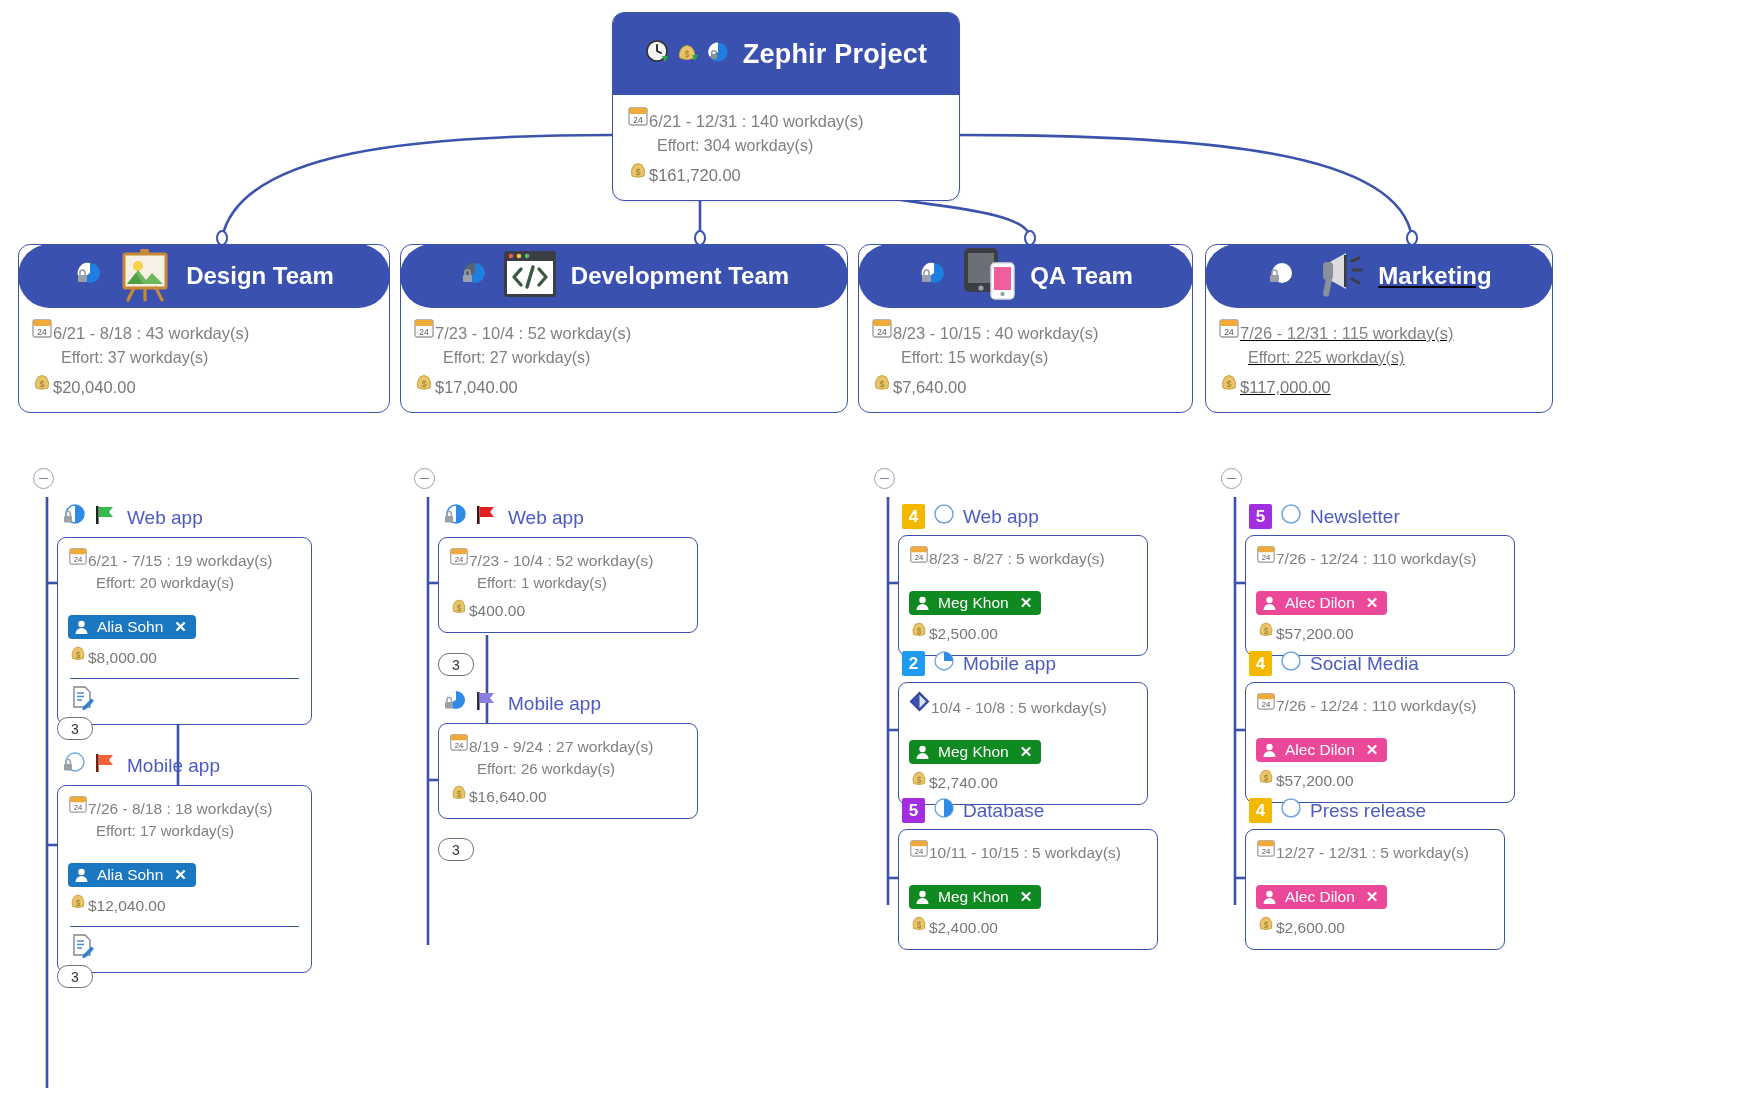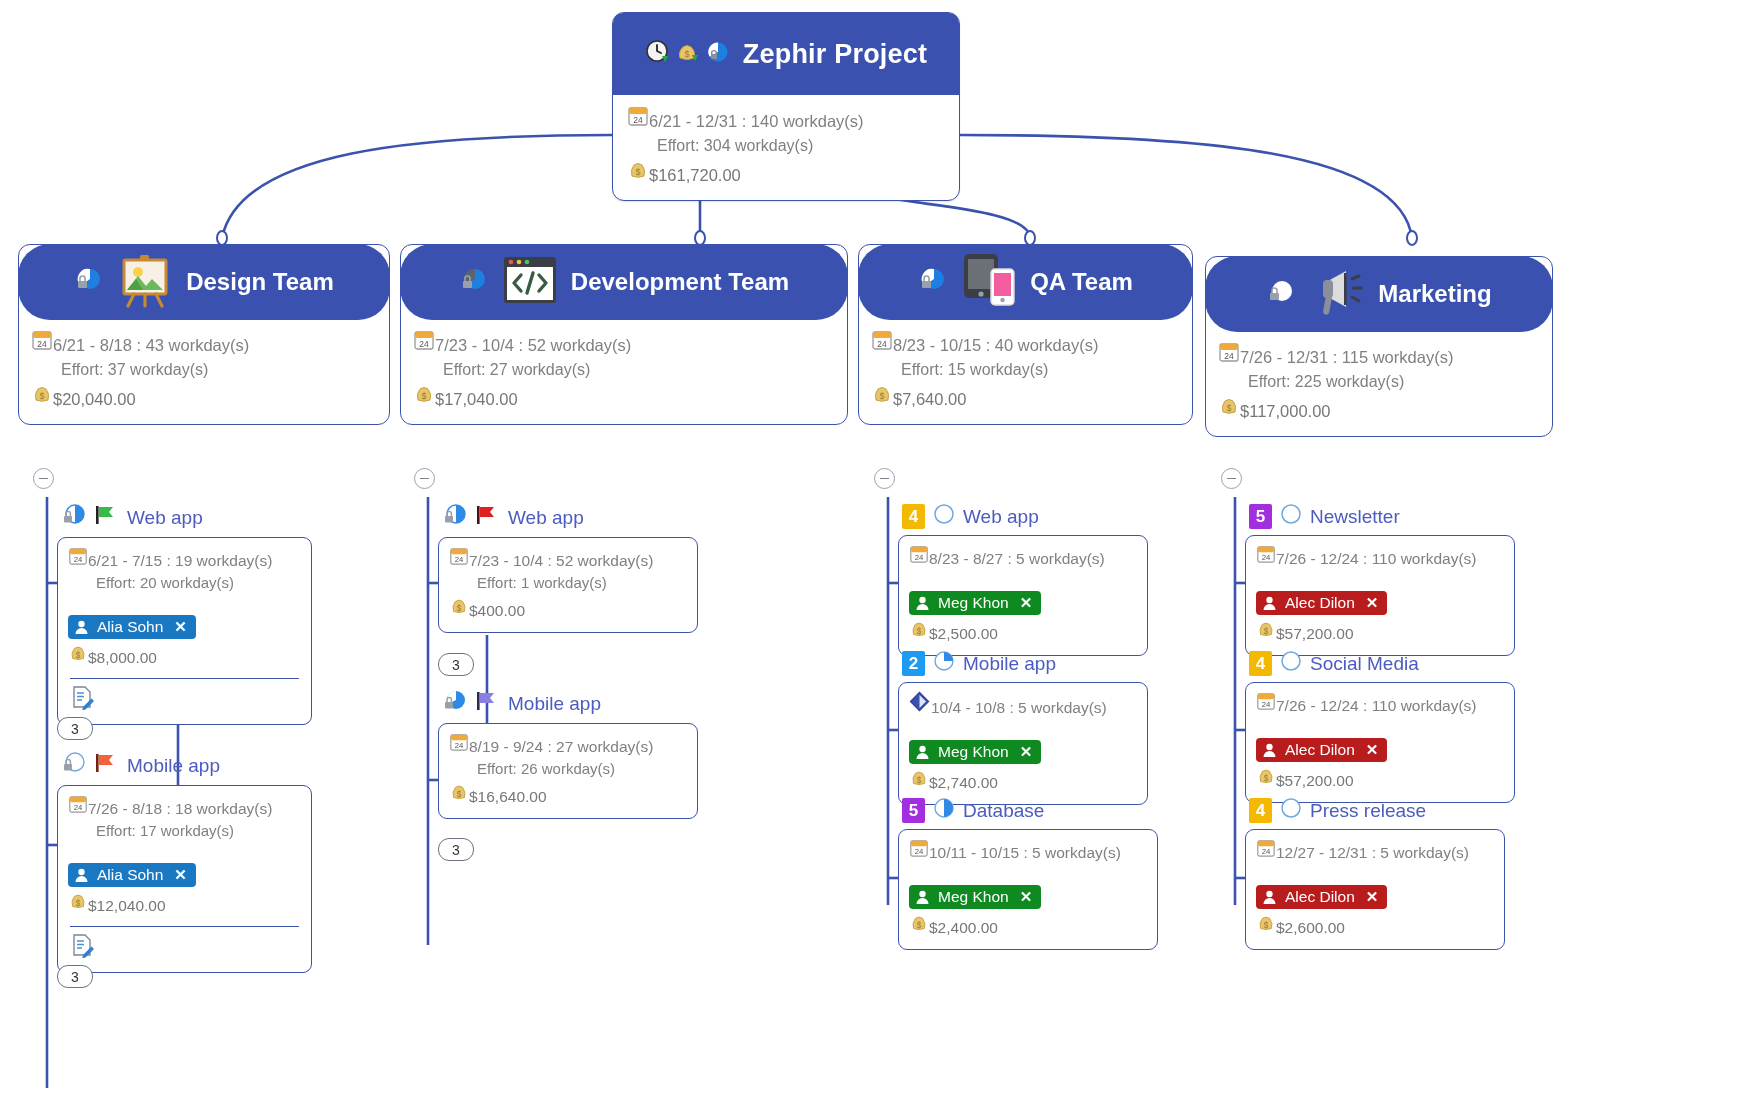--- a/index.html
+++ b/index.html
@@ -27,21 +27,21 @@
   .root-body { padding: 10px 14px 12px 14px; }
 
   
   .team {
     position: absolute;
     border: 1.6px solid #3b53ad; border-radius: 12px;
     background: #ffffff; box-sizing: border-box;
   }
   .team-head {
     background: #3b51b0; border-radius: 32px;
-    height: 76px; margin: -1px; display: flex; align-items: center; justify-content: center; gap: 10px;
+    height: 64px; margin: -1px; display: flex; align-items: center; justify-content: center; gap: 10px;
     padding: 0 18px;
   }
   .team-title { color: #fff; font-size: 24px; font-weight: bold; }
   .team-body { padding: 10px 12px 12px 12px; }
 
   
   .info-row { display: flex; align-items: flex-end; color: #808080; font-size: 16.5px; line-height: 1.45; }
   .info-row.cost { color: #777; margin-top: 2px; }
   .info-text { white-space: nowrap; }
   .effort-line { color: #808080; font-size: 16px; padding-left: 30px; line-height: 1.45; white-space: nowrap; }
@@ -61,21 +61,21 @@
 
   
   .chip {
     display: inline-flex; align-items: center; gap: 7px;
     padding: 3px 9px 3px 5px; border-radius: 4px;
     color: #fff; font-size: 15.5px; margin: 21px 0 2px 0;
   }
   .chip .chip-x { font-weight: bold; font-size: 15px; margin-left: 4px; }
   .chip.blue { background: #1a78c2; }
   .chip.green { background: #0f8a20; }
-  .chip.red { background: #b91c1c; }
+  .chip.red { background: #ec4899; }
   .chip-avatar { width: 17px; height: 17px; display: inline-block; }
 
   
   .pbadge {
     display: inline-flex; align-items: center; justify-content: center;
     width: 23px; height: 25px; color: #fff; font-weight: bold; font-size: 17px;
     border-radius: 2px; font-family: "Liberation Sans", sans-serif;
   }
   .pbadge.p2 { background: #1e9bf0; }
   .pbadge.p4 { background: #f5b800; }
@@ -640,21 +640,21 @@
       <div class="info-row cost">
         <span><svg width="20" height="20" viewBox="0 0 22 22">
               <path d="M7 6 q4 -3 8 0 q4 5 2 11 q-6 2.5 -12 0 q-2 -6 2 -11z" fill="#e8c46a" stroke="#c9a23f" stroke-width="1"></path>
               <text x="11" y="16" font-size="9" fill="#9a7c2a" text-anchor="middle" font-family="Liberation Sans">$</text>
             </svg></span>
         <span class="info-text">$2,400.00</span>
       </div>
     </div>
   </div>
 
-  <div class="team" style="left:1205px; top:256px; width:348px;">
+  <div class="team" style="left:1205px; top:244px; width:348px;text-decoration:underline;">
     <div class="team-head">
       <span>
         <svg width="30" height="30" viewBox="0 0 30 30">
           <circle cx="16" cy="14" r="10" fill="#ffffff"></circle>
           <rect x="4" y="16" width="9" height="7" rx="1" fill="#9aa0ab"></rect>
           <path d="M6 16 v-2.5 a2.5 2.5 0 0 1 5 0 V16" fill="none" stroke="#9aa0ab" stroke-width="1.6"></path>
         </svg>
       </span>
       <span>
         <svg width="62" height="62" viewBox="0 0 62 62">

